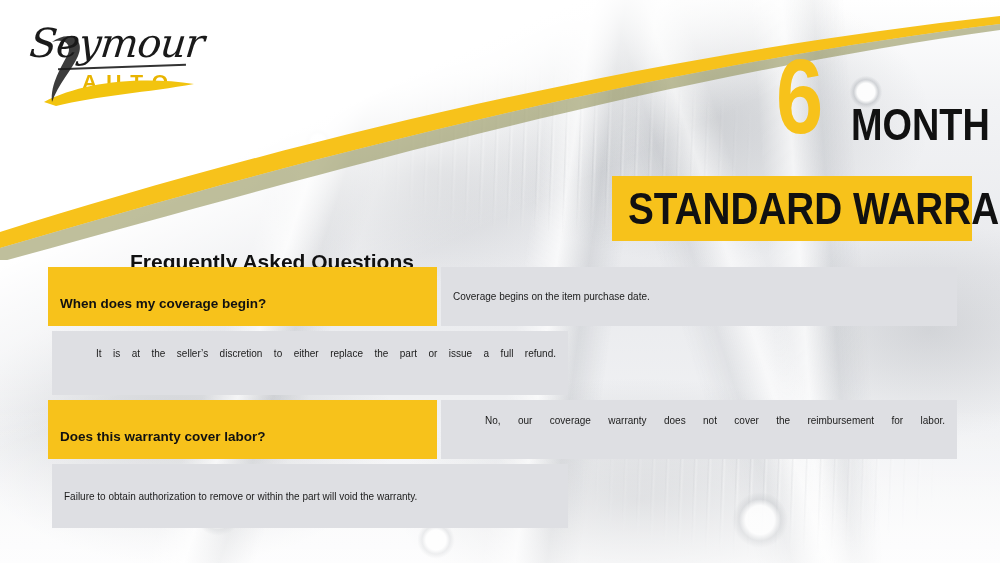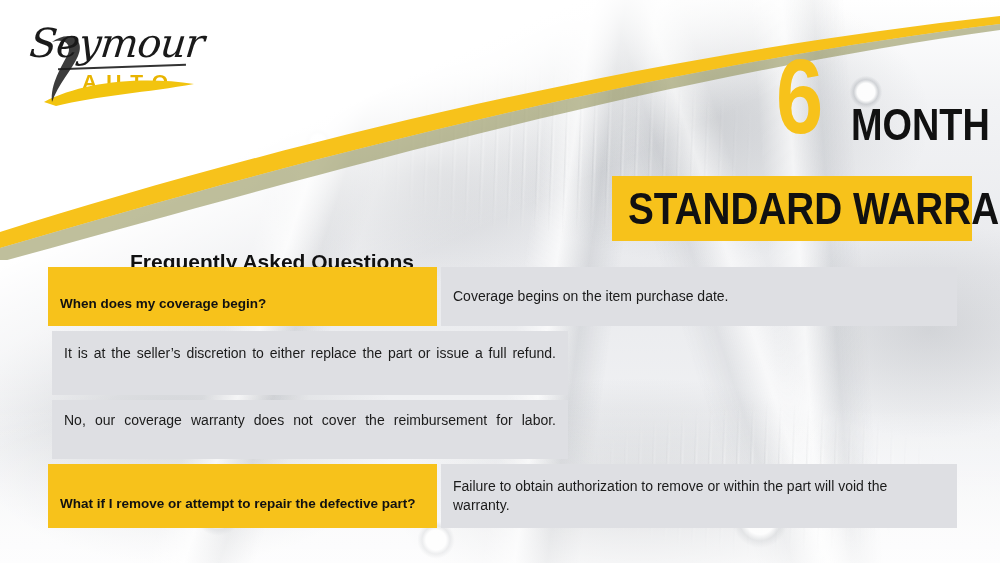--- a/index.html
+++ b/index.html
@@ -210,28 +210,28 @@
     display: flex;
     align-items: center;
   }
   .faq-gap { width: 4px; }
   .faq-a {
     width: 516px;
     background: #DEDFE3;
     padding: 10px 12px 10px 12px;
     box-sizing: border-box;
     font-family: "Liberation Sans", sans-serif;
-    font-size: 14px;
+    font-size: 10px;
     line-height: 19px;
     color: #1b1b1b;
     display: flex;
     align-items: center;
   }
   .faq-a .inner { width: 100%; }
-  .justify .inner { text-align: justify; }
+  .justify .inner { text-align: justify; margin-left: 32px; }
   .justify .inner::after { content: ""; display: inline-block; width: 100%; }
   .h60 .faq-q, .h60 .faq-a { height: 59px; }
   .h64 .faq-q, .h64 .faq-a { height: 64px; }
 </style>
 </head>
 <body>
 
 <div id="slide">
 
   <div class="bg-photo">
@@ -278,28 +278,28 @@
     </div>
 
     <div class="faq-row h64">
       <div class="faq-gap"></div>
       <div class="faq-a justify">
         <span class="inner">It is at the seller’s discretion to either replace the part or issue a full refund.</span>
       </div>
     </div>
 
     <div class="faq-row h60">
+      <div class="faq-q">Does this warranty cover labor?</div>
       <div class="faq-gap"></div>
       <div class="faq-a justify">
         <span class="inner">No, our coverage warranty does not cover the reimbursement for labor.</span>
       </div>
     </div>
 
     <div class="faq-row h64">
-      <div class="faq-q">What if I remove or attempt to repair the defective part?</div>
       <div class="faq-gap"></div>
       <div class="faq-a">
         <span class="inner">Failure to obtain authorization to remove or within the part will void the warranty.</span>
       </div>
     </div>
 
   </div>
 
 </div>
 

